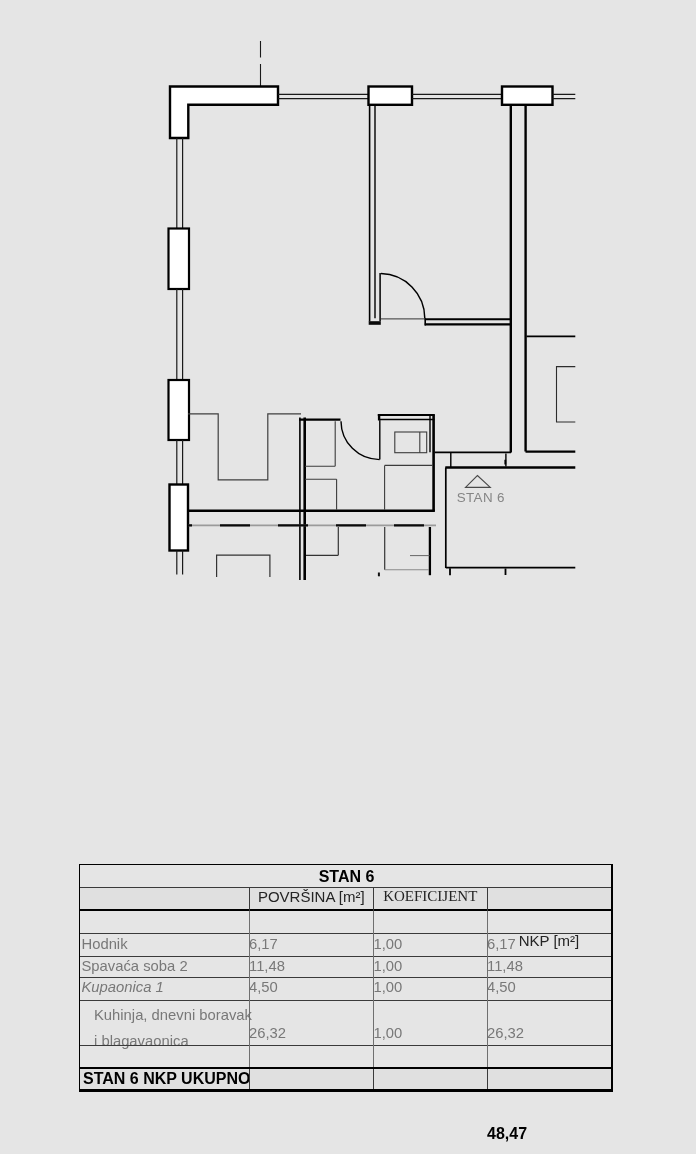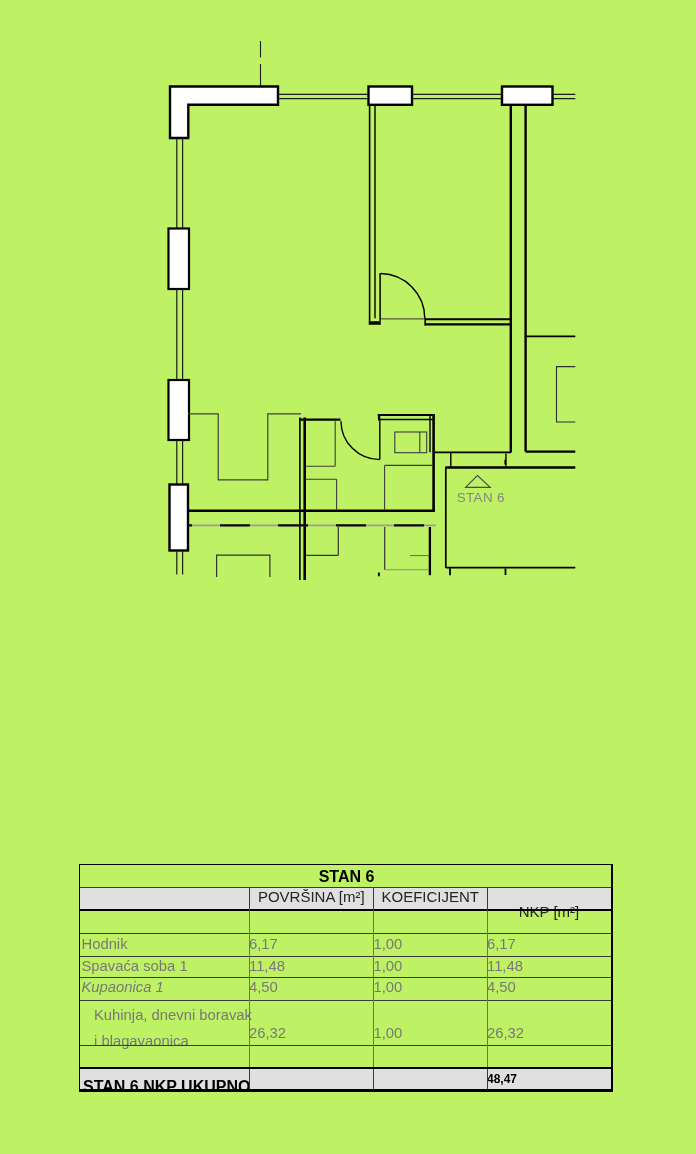--- a/index.html
+++ b/index.html
@@ -1,16 +1,16 @@
 <!DOCTYPE html>
 <html><head>
 <meta charset="utf-8">
 <style>
   html,body{margin:0;padding:0;background:#ffffff;}
-  #page{position:relative;width:696px;height:1154px;background:#bef264;overflow:hidden;
+  #page{position:relative;width:696px;height:1154px;background:#e5e5e5;overflow:hidden;
         font-family:"Liberation Sans", sans-serif;}
   #plan{position:absolute;left:0;top:0;}
   .cell{position:absolute;color:#787878;font-size:14.8px;white-space:nowrap;}
   .hdr{color:#242424;text-align:center;font-size:15px;}
   .num{text-align:left;}
   .bold{font-weight:bold;color:#000000;}
   .bline{position:absolute;background:#000000;}
   .gline{position:absolute;background:#3a3a3a;}
   .vline{position:absolute;background:#6f6f6f;}
   .fill{position:absolute;background:#e0e0e0;}
@@ -134,45 +134,45 @@
   <path d="M410,555.6 H429.5" stroke="#666666" stroke-width="1"></path>
 </svg>
 
 <div class="fill" style="left:80px;top:887.8px;width:531px;height:21.4px;"></div>
 
 <div class="fill" style="left:80px;top:1069px;width:531px;height:20px;"></div>
 
 <div class="cell bold" style="left:80.5px;top:867px;width:532px;height:20px;line-height:20px;text-align:center;font-size:16px;">STAN 6</div>
 
 <div class="cell hdr" style="left:249px;top:888px;width:124.5px;height:21px;line-height:17px;">POVRŠINA [m²]</div>
-<div class="cell hdr" style="left:373.5px;top:888px;width:113.5px;height:36px;line-height:17px;">KOEFICIJENT</div>
-<div class="cell hdr" style="left:487px;top:903px;width:124px;height:21px;line-height:17px;">NKP [m²]</div>
+<div class="cell hdr" style="left:373.5px;top:888px;width:113.5px;height:36px;line-height:17px;font-family:Liberation Serif, serif;">KOEFICIJENT</div>
+<div class="cell hdr" style="left:487px;top:932px;width:124px;height:21px;line-height:17px;">NKP [m²]</div>
 
 <div class="cell" style="left:81.5px;top:933.5px;width:160px;height:23px;line-height:20px;">Hodnik</div>
 <div class="cell num" style="left:249px;top:933.5px;width:120.5px;height:23px;line-height:20px;">6,17</div>
 <div class="cell num" style="left:373.5px;top:933.5px;width:111.4px;height:23px;line-height:20px;">1,00</div>
 <div class="cell num" style="left:487px;top:933.5px;width:123.3px;height:23px;line-height:20px;">6,17</div>
 
-<div class="cell" style="left:81.5px;top:956.5px;width:160px;height:21px;line-height:18px;">Spavaća soba 1</div>
+<div class="cell" style="left:81.5px;top:956.5px;width:160px;height:21px;line-height:18px;">Spavaća soba 2</div>
 <div class="cell num" style="left:249px;top:956.5px;width:120.5px;height:21px;line-height:18px;">11,48</div>
 <div class="cell num" style="left:373.5px;top:956.5px;width:111.4px;height:21px;line-height:18px;">1,00</div>
 <div class="cell num" style="left:487px;top:956.5px;width:123.3px;height:21px;line-height:18px;">11,48</div>
 
 <div class="cell" style="left:81.5px;top:977.5px;width:160px;height:22.8px;line-height:19px;font-style:italic;">Kupaonica 1</div>
 <div class="cell num" style="left:249px;top:977.5px;width:120.5px;height:22.8px;line-height:19px;">4,50</div>
 <div class="cell num" style="left:373.5px;top:977.5px;width:111.4px;height:22.8px;line-height:19px;">1,00</div>
 <div class="cell num" style="left:487px;top:977.5px;width:123.3px;height:22.8px;line-height:19px;">4,50</div>
 
 <div class="cell" style="left:94px;top:1001.8px;width:165px;height:45px;line-height:26px;">Kuhinja, dnevni boravak<br>i blagavaonica</div>
 <div class="cell num" style="left:249px;top:1023px;width:120.5px;height:21px;line-height:21px;">26,32</div>
 <div class="cell num" style="left:373.5px;top:1023px;width:111.4px;height:21px;line-height:21px;">1,00</div>
 <div class="cell num" style="left:487px;top:1023px;width:123.3px;height:21px;line-height:21px;">26,32</div>
 
-<div class="cell bold" style="left:83px;top:1069px;width:200px;height:20px;line-height:20.5px;font-size:16px;margin-top:8px;">STAN 6 NKP UKUPNO</div>
-<div class="cell num bold" style="left:487px;top:1069px;width:123.3px;height:20px;line-height:20.5px;font-size:12px;">48,47</div>
+<div class="cell bold" style="left:83px;top:1069px;width:200px;height:20px;line-height:20.5px;font-size:16px;">STAN 6 NKP UKUPNO</div>
+<div class="cell num bold" style="left:487px;top:1124px;width:123.3px;height:20px;line-height:20.5px;font-size:16px;">48,47</div>
 
 <div class="bline" style="left:79px;top:863.6px;width:534px;height:1.7px;"></div>
 <div class="gline" style="left:79px;top:886.8px;width:532px;height:1px;"></div>
 <div class="bline" style="left:79px;top:909px;width:534px;height:2px;"></div>
 <div class="gline" style="left:79px;top:933px;width:532px;height:1.1px;"></div>
 <div class="gline" style="left:79px;top:956px;width:532px;height:1.1px;"></div>
 <div class="gline" style="left:79px;top:977px;width:532px;height:1.1px;"></div>
 <div class="gline" style="left:79px;top:999.8px;width:532px;height:1.1px;"></div>
 <div class="gline" style="left:79px;top:1044.7px;width:532px;height:1.1px;"></div>
 <div class="bline" style="left:79px;top:1067px;width:534px;height:2px;"></div>

